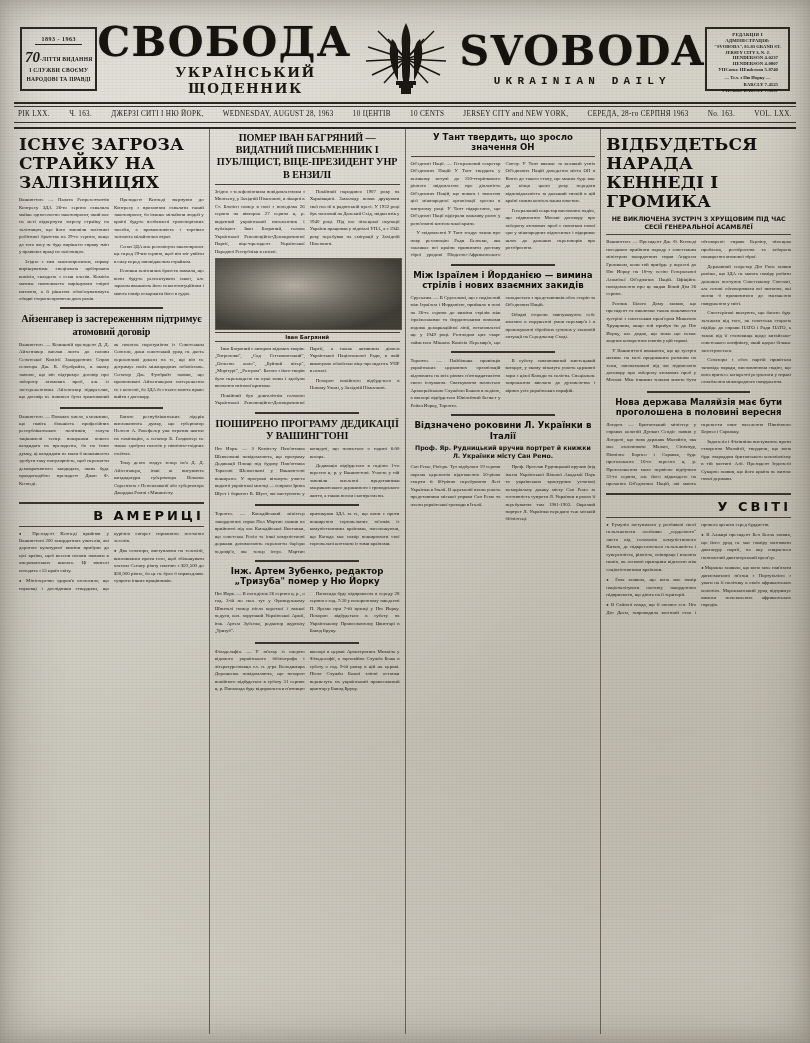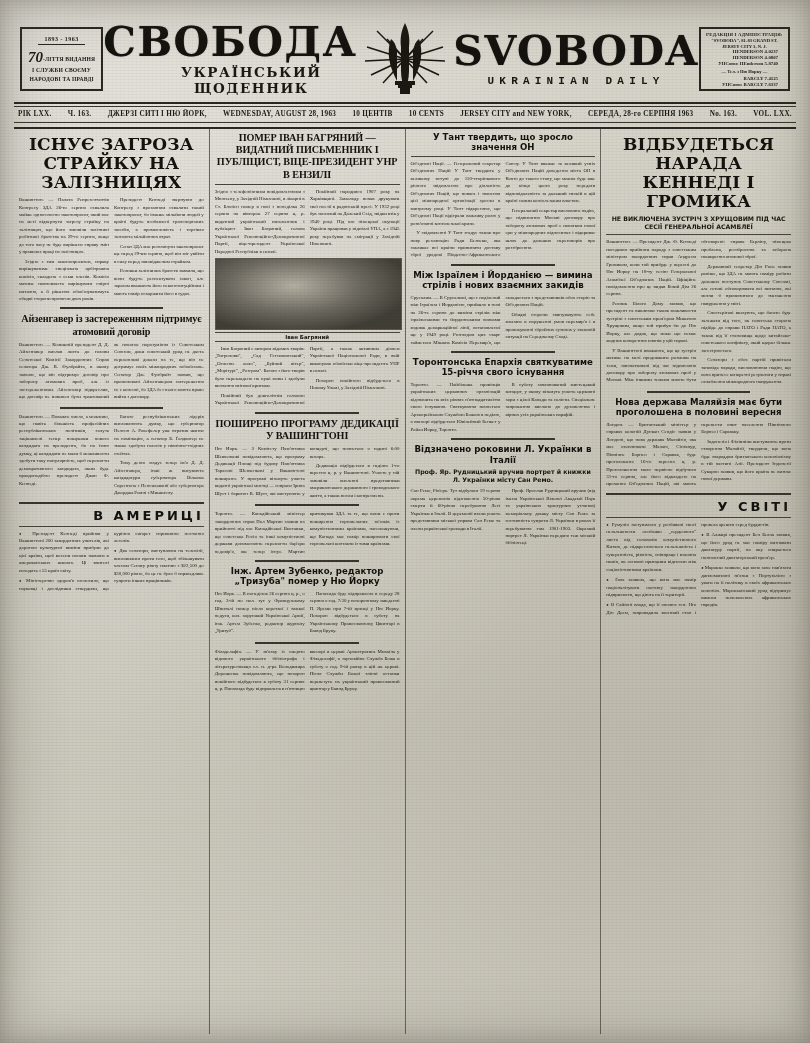--- a/index.html
+++ b/index.html
@@ -36,21 +36,21 @@
   .anniv-box{
     border:2px solid #2a2723;width:108px;height:64px;
     display:flex;flex-direction:column;align-items:center;justify-content:center;
     text-align:center;line-height:1.12;padding:2px 3px;box-sizing:border-box;
   }
   .anniv-years{font-size:6px;font-weight:bold;letter-spacing:.5px;border-bottom:1px solid #2a2723;padding:0 6px 1px;margin-bottom:2px;}
   .anniv-num{font-size:15px;font-weight:bold;font-style:italic;display:inline-block;vertical-align:middle;}
   .anniv-l1{font-size:5.6px;font-weight:bold;letter-spacing:.2px;}
   .anniv-l2{font-size:5.6px;font-weight:bold;letter-spacing:.2px;margin-top:2px;}
   .anniv-l3{font-size:5.6px;font-weight:bold;letter-spacing:.2px;margin-top:2px;}
-  .mast-titles{flex:1;display:flex;align-items:center;justify-content:center;}
+  .mast-titles{flex:1;display:flex;align-items:center;justify-content:center;gap:6px;}
   .title-blk{text-align:center;}
   .t-main{
     font-family:"DejaVu Serif", serif;
     font-size:41px;font-weight:bold;letter-spacing:1.5px;line-height:.98;
     color:#15130f;text-shadow:0 0 1px rgba(0,0,0,.5);
   }
   .t-sub{
     font-size:13.5px;font-weight:bold;letter-spacing:1.6px;margin-top:2px;color:#1b1812;
     font-family:"DejaVu Serif", serif;
     padding-left:42px;
@@ -64,35 +64,35 @@
   .cb-h{font-size:4.8px;font-weight:bold;letter-spacing:.2px;}
   .cb-a{font-size:4.6px;font-weight:bold;}
   .cb-p{font-size:4.8px;font-weight:bold;text-align:right;padding-right:6px;}
   .cb-div{font-size:4.6px;font-weight:bold;margin:2px 0 1px;}
 
   .rule-th{border-top:2px solid #2a2723;margin:4px 8px 0;}
   .rule-tn{border-top:1px solid #3a352e;margin:1.5px 8px 0;}
 
   .folio{
     display:flex;align-items:center;justify-content:space-between;
-    padding:3px 12px 3px;font-size:7.2px;font-weight:bold;letter-spacing:.3px;
+    padding:3px 12px 3px;font-size:7.2px;font-weight:normal;letter-spacing:.3px;
   }
   .folio span{white-space:nowrap;}
 
   
   .sheet{display:flex;gap:0;padding:0 8px;height:905px;box-sizing:border-box;}
   .col{
     flex:1 1 0;min-width:0;padding:0 5px;box-sizing:border-box;
     border-right:1px solid #6c665a;
   }
   .col:last-child{border-right:none;}
 
   h1.hl{
     font-family:"DejaVu Serif", serif;
-    font-size:17px;font-weight:bold;text-align:center;line-height:1.12;
+    font-size:17px;font-weight:bold;line-height:1.12;
     margin:6px 0 4px;letter-spacing:.2px;color:#14120e;
   }
   h2.hl2{
     font-family:Liberation Serif, serif;
     font-size:10.2px;font-weight:bold;text-align:center;line-height:1.2;
     margin:3px 0 3px;letter-spacing:-.1px;color:#14120e;
   }
   h3.hl3{
     font-family:"DejaVu Sans", sans-serif;
     font-size:8.6px;font-weight:bold;text-align:center;line-height:1.22;
@@ -313,21 +313,20 @@
       </div>
 
       <div class="dash"></div>
       <h3 class="hl3">Між Ізраїлем і Йорданією — вимина стрілів і нових взаємних закидів</h3>
       <div class="tcols">
         <p class="tx lead">Єрусалим. — В Єрусалимі, що є поділений між Ізраїлем і Йорданією, прийшло в ночі на 26-те серпня до виміни стрілів між ізраїльськими та йорданськими вояками вздовж демаркаційної лінії, встановленої ще у 1949 році. Розглядом цих скарг займеться Мішана Комісія Перемир'я, що складається з представників обох сторін та Об'єднаних Націй.</p>
         <p class="tx">Обидві сторони звинувачують себе взаємно в порушенні умов перемир'я і в провокуванні збройних сутичок у зламаній ситуації на Середньому Сході.</p>
       </div>
 
       <div class="dash"></div>
-      <h3 class="hl3">Торонтонська Епархія святкуватиме 15-річчя свого існування</h3>
       <div class="tcols">
         <p class="tx lead">Торонто. — Найбільша провінція українських церковних організацій відзначить на всіх рівнях п'ятнадцятиліття свого існування. Святкування почнеться Архиєрейською Службою Божою в неділю, а ввечорі відбудеться Ювілейний Бенкет у Ройял Йорку, Торонто.</p>
         <p class="tx">В суботу заплянований мистецький концерт, у якому візьмуть участь церковні хори з цілої Канади та солісти. Спеціальне запрошення вислано до духовенства і вірних усіх українських парафій.</p>
       </div>
 
       <div class="dash"></div>
       <h3 class="hl3">Відзначено роковини Л. Українки в Італії</h3>
       <div class="sub-hl">Проф. Яр. Рудницький вручив портрет й книжки Л. Українки місту Сан Ремо.</div>
       <div class="tcols">
         <p class="tx lead">Сан Ремо, Рів'єра. Тут відбулася 19 серпня окрема церемонія відзначення 50-річчя смерти й 60-річчя перебування Лесі Українки в Італії. В церемонії взяли участь представники міської управи Сан Ремо та члени української громади в Італії.</p>

